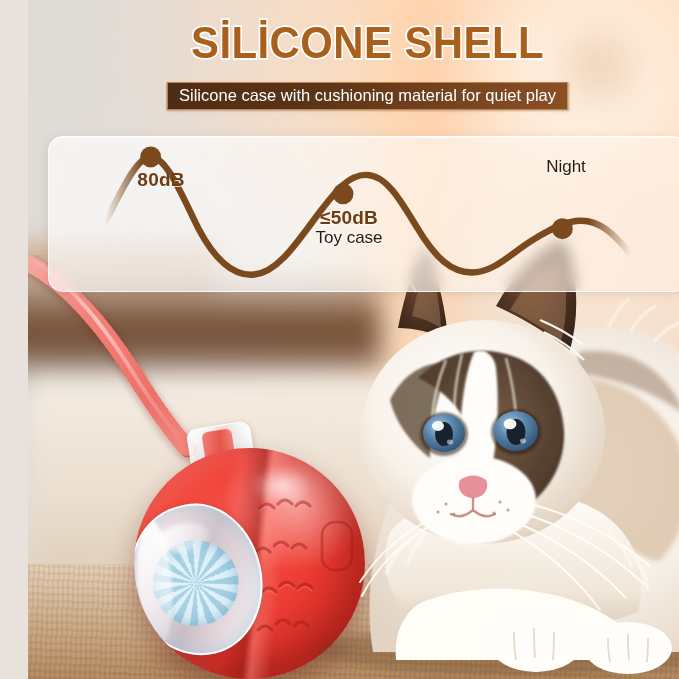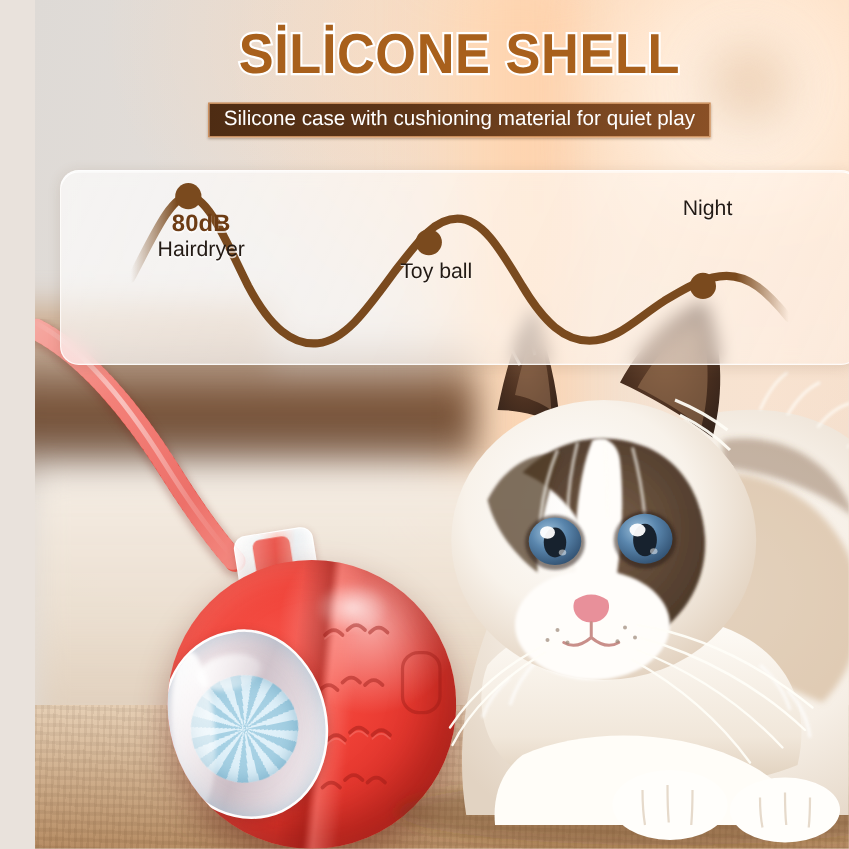--- a/index.html
+++ b/index.html
@@ -439,25 +439,25 @@
                C288,54 300,38 318,38 C338,38 352,62 370,92
                C388,122 404,136 424,136 C446,136 462,118 484,104
                C504,92 518,84 534,84 C552,84 566,96 584,118" fill="none" stroke="url(#wavefade)" stroke-width="6.5" stroke-linecap="round"></path>
       <circle cx="102" cy="20" r="10.5" fill="#7a4a1e"></circle>
       <circle cx="295" cy="57" r="10.5" fill="#7a4a1e"></circle>
       <circle cx="515" cy="92" r="10.5" fill="#7a4a1e"></circle>
     </svg>
 
     <div class="wave-label" style="left:52px; top:32px; width:120px;">
       <div class="wave-db">80dB</div>
-      <div class="wave-name">Hairdryer</div>
     </div>
 
     <div class="wave-label" style="left:240px; top:70px; width:120px;">
-      <div class="wave-name">Toy ball</div>
+      <div class="wave-db">≤50dB</div>
+      <div class="wave-name">Toy case</div>
     </div>
 
     <div class="wave-label" style="left:458px; top:20px; width:118px;">
       <div class="wave-name">Night</div>
     </div>
   </div>
 
 </div>
 
 </body></html>

